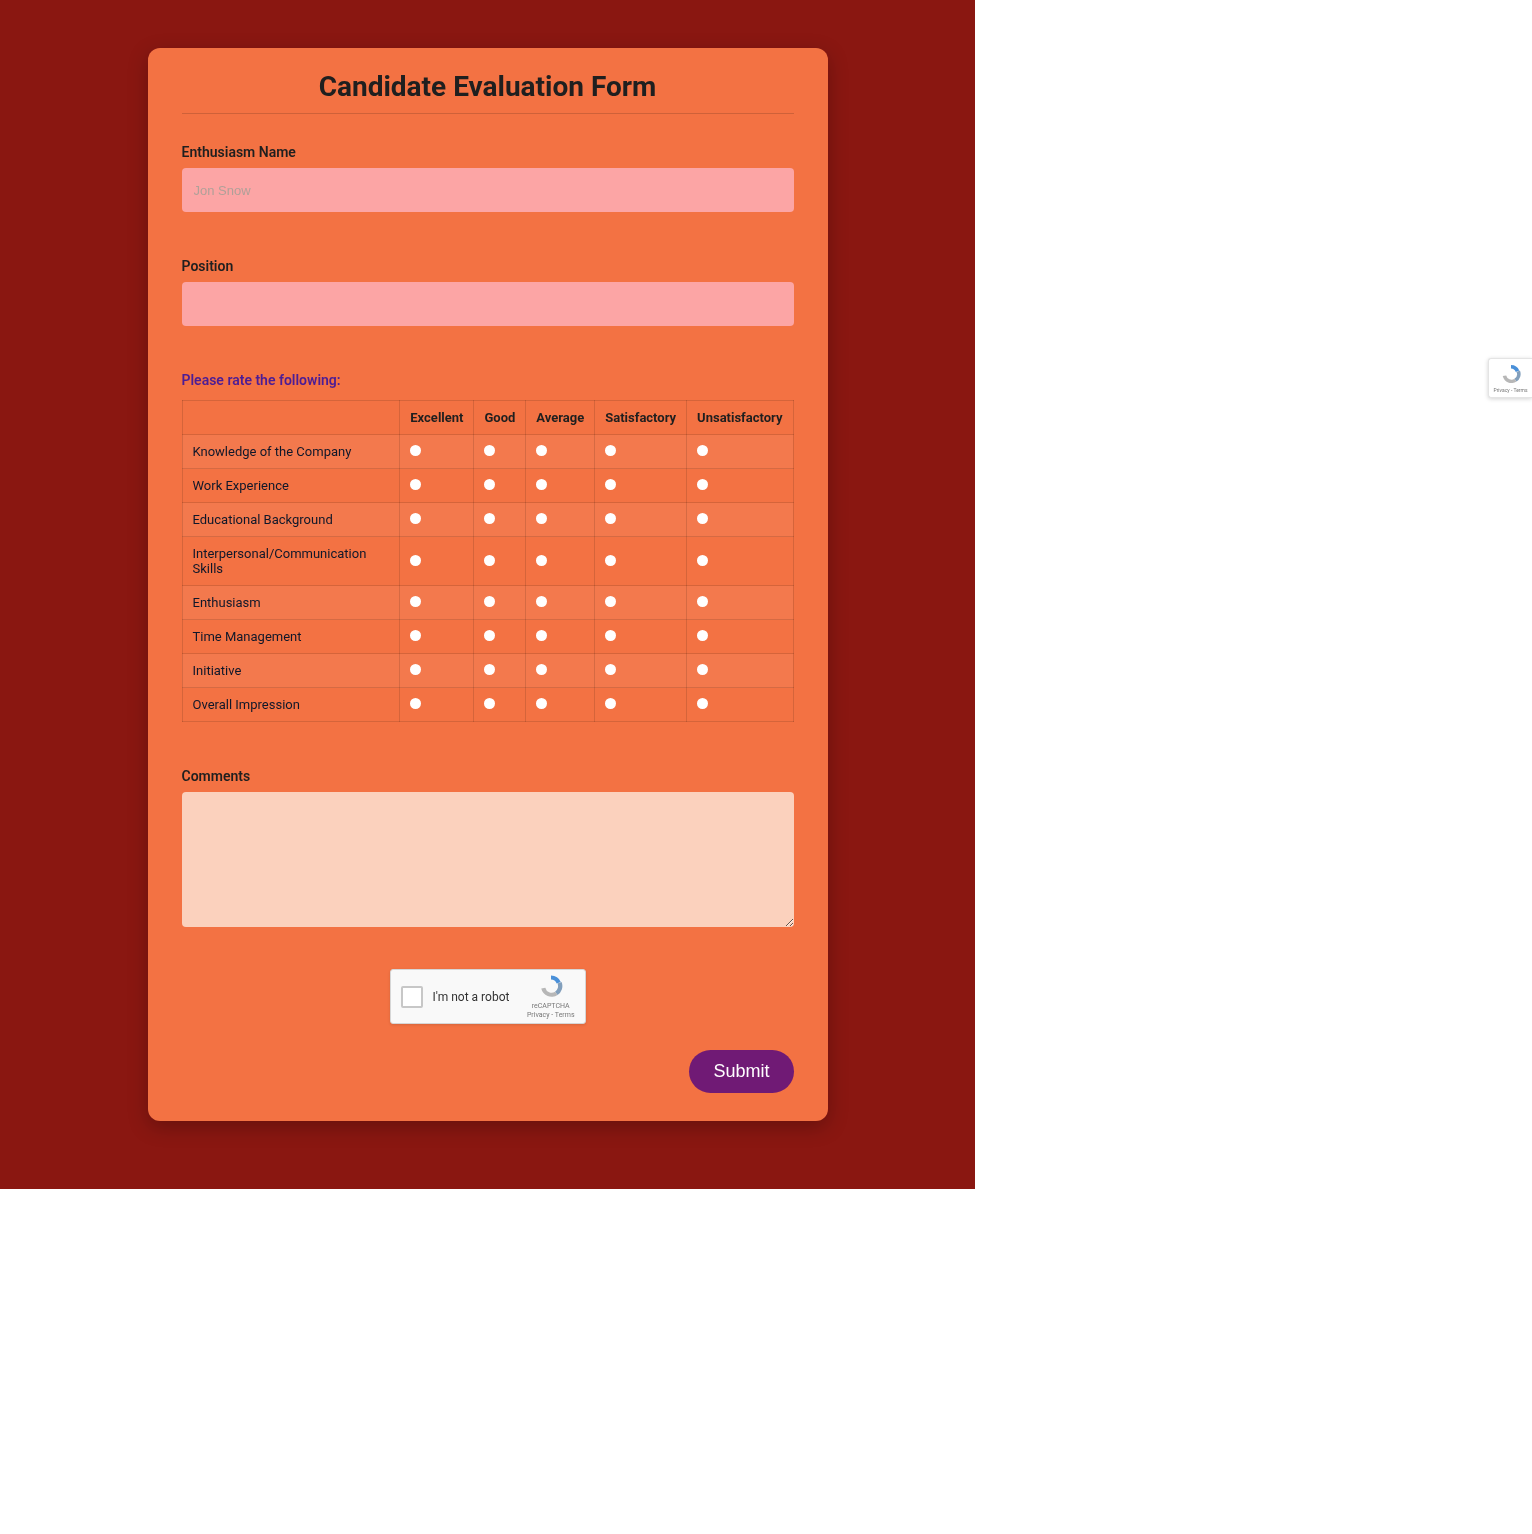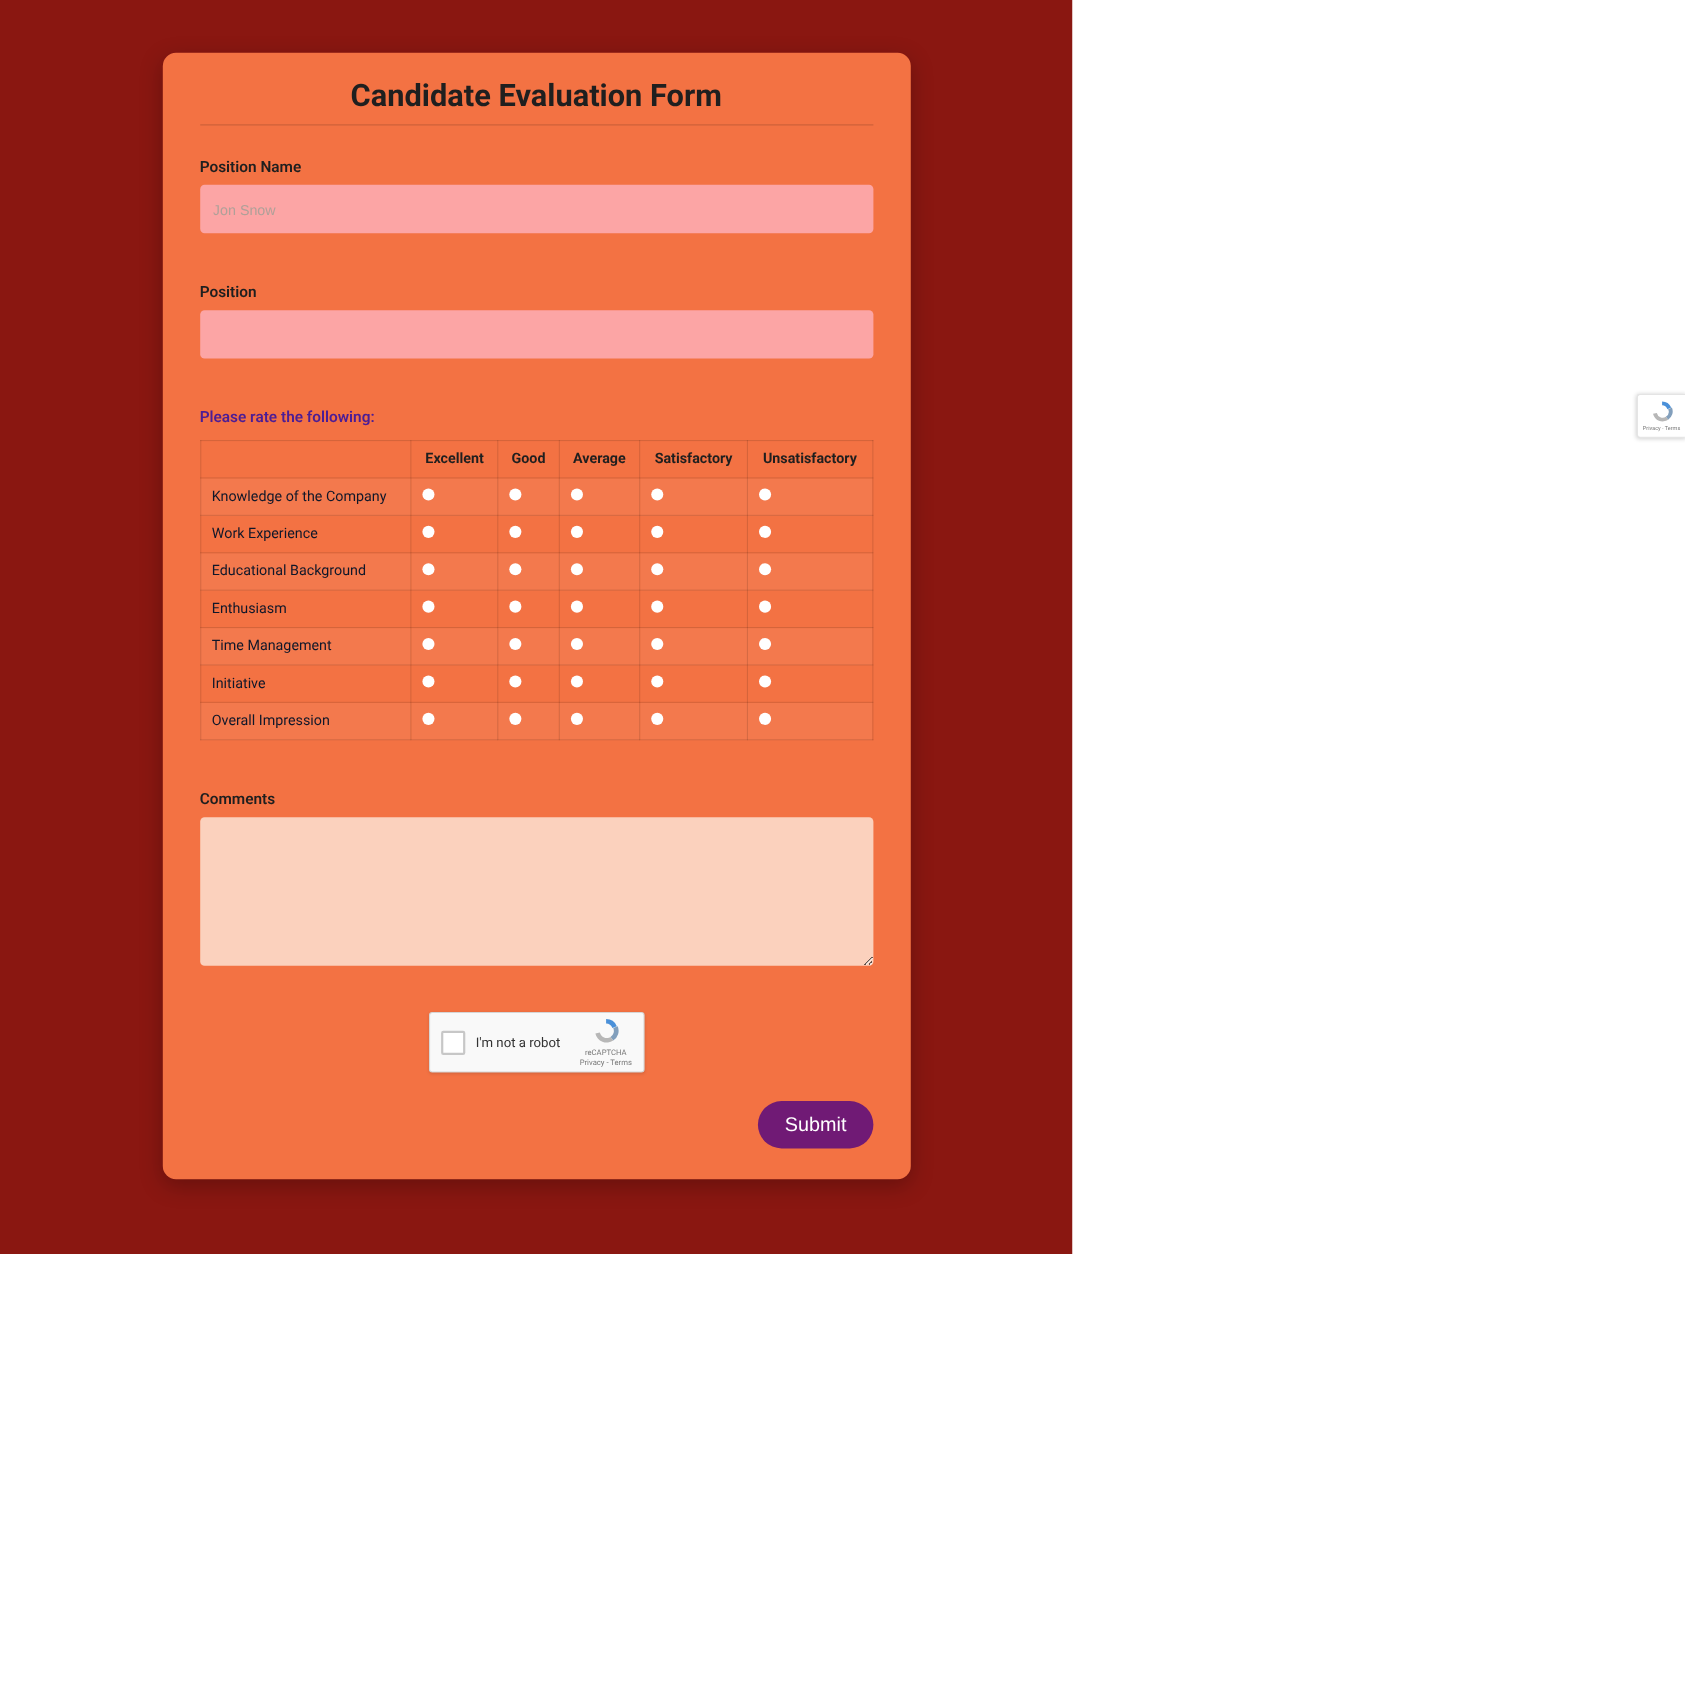--- a/index.html
+++ b/index.html
@@ -189,21 +189,21 @@
 <body>
 
 <div class="page-wrap">
 
   <div class="left-panel">
     <div class="form-card">
 
       <h1 class="form-title">Candidate Evaluation Form</h1>
 
       <div class="field-block">
-        <label class="field-label">Position Name</label>
+        <label class="field-label">Enthusiasm Name</label>
         <input class="text-input" type="text" placeholder="Jon Snow" style="">
       </div>
 
       <div class="field-block" style="margin-top:46px;">
         <label class="field-label">Position</label>
         <input class="text-input" type="text" placeholder="" style="">
       </div>
 
       <div class="section-label">Please rate the following:</div>
 
@@ -230,20 +230,28 @@
             <tr>
               <td>Work Experience</td>
               <td class="radio-cell"><span class="radio"></span></td>
               <td class="radio-cell"><span class="radio"></span></td>
               <td class="radio-cell"><span class="radio"></span></td>
               <td class="radio-cell"><span class="radio"></span></td>
               <td class="radio-cell"><span class="radio"></span></td>
             </tr>
             <tr>
               <td>Educational Background</td>
+              <td class="radio-cell"><span class="radio"></span></td>
+              <td class="radio-cell"><span class="radio"></span></td>
+              <td class="radio-cell"><span class="radio"></span></td>
+              <td class="radio-cell"><span class="radio"></span></td>
+              <td class="radio-cell"><span class="radio"></span></td>
+            </tr>
+            <tr>
+              <td>Interpersonal/Communication Skills</td>
               <td class="radio-cell"><span class="radio"></span></td>
               <td class="radio-cell"><span class="radio"></span></td>
               <td class="radio-cell"><span class="radio"></span></td>
               <td class="radio-cell"><span class="radio"></span></td>
               <td class="radio-cell"><span class="radio"></span></td>
             </tr>
             <tr>
               <td>Enthusiasm</td>
               <td class="radio-cell"><span class="radio"></span></td>
               <td class="radio-cell"><span class="radio"></span></td>

